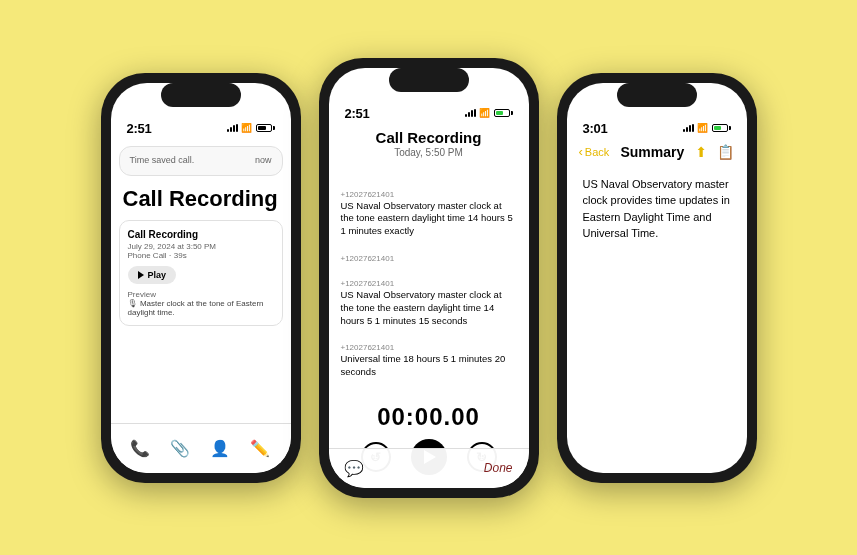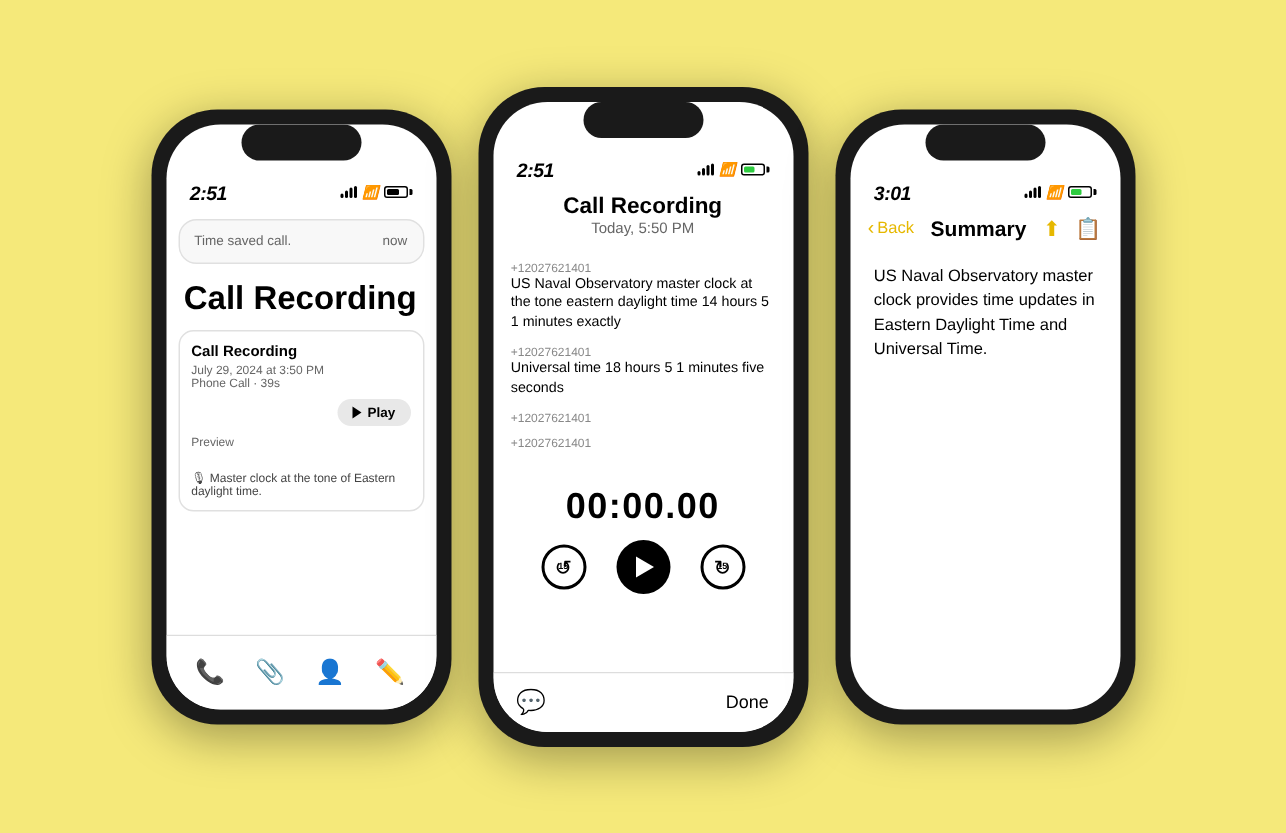--- a/index.html
+++ b/index.html
@@ -65,21 +65,20 @@
     }
 
     
     .status-bar {
       display: flex;
       justify-content: space-between;
       align-items: center;
       padding: 10px 16px 4px;
       font-size: 11px;
       font-weight: 600;
-      font-style: italic;
     }
 
     .status-time {
       font-size: 13px;
       font-weight: 700;
       letter-spacing: -0.3px;
     }
 
     .status-icons {
       display: flex;
@@ -135,21 +134,20 @@
     }
 
     .card-date {
       font-size: 8px;
       color: #666;
       margin-bottom: 6px;
     }
 
     .play-row {
       display: flex;
-      justify-content: flex-end;
       margin-bottom: 6px;
     }
 
     .play-btn {
       background: #e8e8e8;
       border: none;
       border-radius: 14px;
       padding: 4px 10px;
       font-size: 9px;
       font-weight: 600;
@@ -163,21 +161,21 @@
       width: 0;
       height: 0;
       border-left: 6px solid #000;
       border-top: 4px solid transparent;
       border-bottom: 4px solid transparent;
     }
 
     .preview-label {
       font-size: 8px;
       color: #666;
-      margin-bottom: 15px;
+      margin-bottom: 0;
     }
 
     .preview-text {
       font-size: 8px;
       color: #444;
     }
 
     .bottom-tab-bar {
       position: absolute;
       bottom: 0;
@@ -233,20 +231,21 @@
     }
 
     .transcript-area {
       padding: 8px 12px;
       overflow: hidden;
       flex: 1;
     }
 
     .transcript-entry {
       margin-bottom: 8px;
+      margin-top: 16px;
     }
 
     .transcript-number {
       font-size: 8px;
       color: #888;
       margin-bottom: 1px;
     }
 
     .transcript-text {
       font-size: 9.5px;
@@ -303,22 +302,23 @@
       border-top: 0.5px solid #ddd;
       display: flex;
       justify-content: space-between;
       align-items: center;
       padding: 0 16px;
       border-radius: 0 0 36px 36px;
     }
 
     .done-btn {
       font-size: 12px;
-      color: #000000;
+      color: #7f1d1d;
       font-weight: 500;
+      font-style: italic;
     }
 
     .chat-bubble-icon {
       font-size: 16px;
     }
 
     
     .p3-nav {
       display: flex;
       justify-content: space-between;
@@ -528,27 +528,28 @@
       </div>
 
 
       <div class="transcript-area">
         <div class="transcript-entry">
           <div class="transcript-number">+12027621401</div>
           <div class="transcript-text">US Naval Observatory master clock at the tone eastern daylight time 14 hours 5 1 minutes exactly</div>
         </div>
         <div class="transcript-entry">
           <div class="transcript-number">+12027621401</div>
-          <div class="transcript-text">Universal time 18 hours 5 1 minutes five seconds</div>
         </div>
         <div class="transcript-entry">
           <div class="transcript-number">+12027621401</div>
+          <div class="transcript-text">US Naval Observatory master clock at the tone the eastern daylight time 14 hours 5 1 minutes 15 seconds</div>
         </div>
         <div class="transcript-entry">
           <div class="transcript-number">+12027621401</div>
+          <div class="transcript-text">Universal time 18 hours 5 1 minutes 20 seconds</div>
         </div>
       </div>
 
       <div class="player-area">
         <div class="timer-display">00:00.00</div>
         <div class="player-controls">
           <div class="skip-circle">
             <span style="font-size:14px;">↺</span>
             <span class="skip-number" style="position:absolute;top:50%;left:50%;transform:translate(-50%,-50%);font-size:6px;font-weight:700;">15</span>
           </div>

